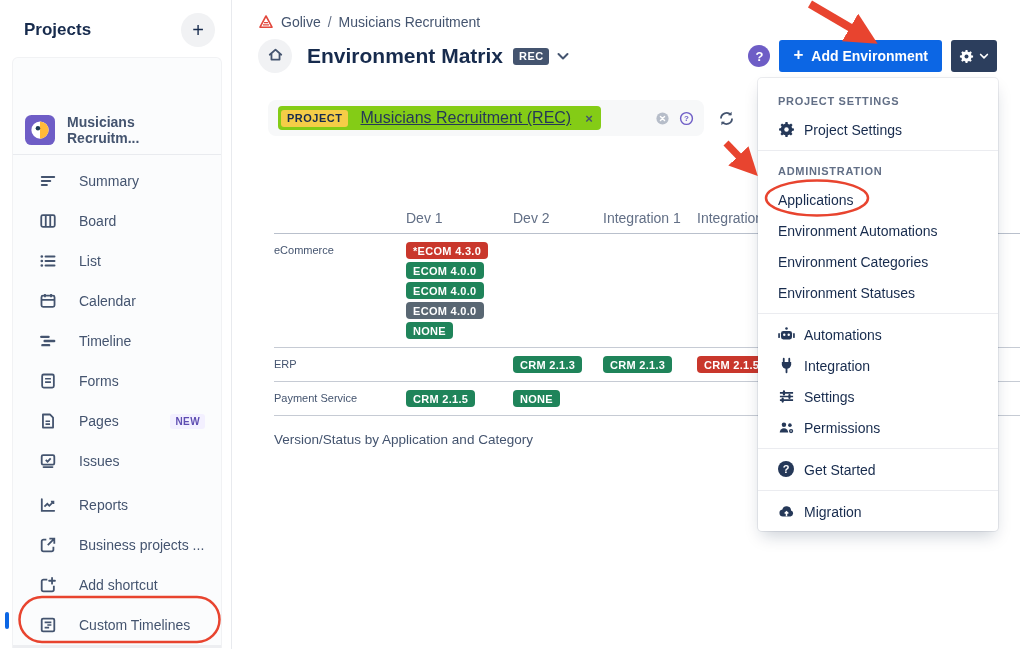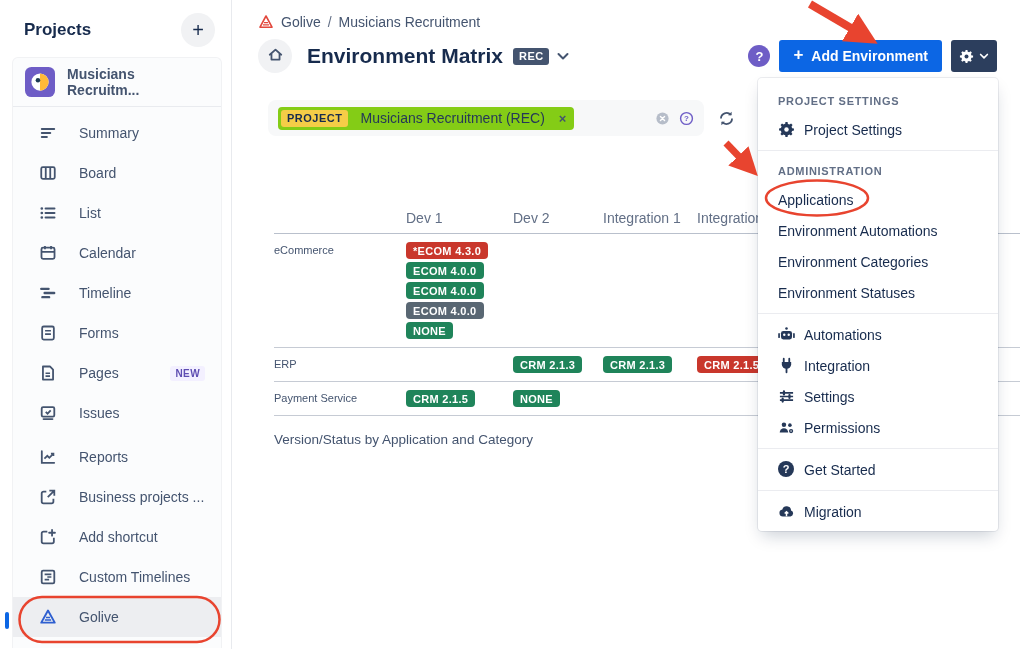--- a/index.html
+++ b/index.html
@@ -8,21 +8,21 @@
 
   
   .sidebar{position:absolute;left:0;top:0;width:232px;height:649px;background:#fff;
            border-right:1px solid #E8EAEE;box-sizing:border-box;z-index:10;}
   .sidebar-header{display:flex;align-items:center;justify-content:space-between;padding:13px 16px 8px 24px;}
   .sidebar-title{font-size:17px;font-weight:700;color:#172B4D;}
   .plus-btn{width:34px;height:34px;border-radius:50%;background:#F1F2F4;display:flex;align-items:center;
             justify-content:center;font-size:20px;font-weight:400;color:#172B4D;cursor:pointer;}
   .project-panel{margin:2px 9px 0 12px;background:#FBFCFD;border:1px solid #F1F2F4;border-bottom:none;
                  border-radius:6px 6px 0 0;height:591px;box-sizing:border-box;overflow:hidden;}
-  .project-head{display:flex;align-items:center;gap:12px;padding:8px 12px;border-bottom:1px solid #E9EBEF;cursor:pointer;}
+  .project-head{display:flex;align-items:center;gap:12px;padding:8px 12px;border-bottom:1px solid #E9EBEF;cursor:pointer;margin-top:48px;}
   .avatar{width:30px;height:30px;flex:0 0 30px;display:inline-flex;}
   .avatar svg{width:30px;height:30px;}
   .project-name{font-size:14px;font-weight:700;color:#44546F;}
   .side-items{padding:6px 0;}
   .side-item{height:40px;display:flex;align-items:center;gap:22px;padding:0 10px 0 26px;
              font-size:14px;color:#44546F;cursor:pointer;}
   .side-item.group-start{margin-top:4px;}
   .side-item.selected{background:#EDEEF1;}
   .side-item .icon{width:18px;height:18px;display:inline-flex;color:#44546F;flex:0 0 18px;}
   .side-item .icon svg{width:18px;height:18px;}
@@ -58,21 +58,21 @@
   .gear-btn .icon svg{width:15px;height:15px;}
   .gear-btn .chev svg{width:12px;height:12px;}
 
   .filter-row{display:flex;align-items:center;margin-top:27px;}
   .filter-bar{margin-left:10px;width:436px;height:36px;background:#F7F8F9;border-radius:8px;display:flex;
               align-items:center;padding:0 10px;box-sizing:border-box;}
   .filter-chip{display:flex;align-items:center;gap:12px;background:#84cc16;border-radius:4px;
                padding:3px 8px 3px 3px;cursor:pointer;}
   .proj-lozenge{background:#F5CD47;color:#172B4D;font-size:11px;font-weight:700;padding:2.5px 6px;
                 border-radius:3px;letter-spacing:.5px;}
-  .chip-value{font-size:14px;color:#253858;}
+  .chip-value{font-size:16px;color:#253858;text-decoration:underline;}
   .chip-x{font-size:13px;color:#44546F;font-weight:700;margin-left:2px;cursor:pointer;}
   .filter-icons{margin-left:auto;display:flex;align-items:center;gap:9px;}
   .filter-icons .icon{display:inline-flex;cursor:pointer;}
   .filter-icons .icon svg{width:15px;height:15px;}
   .fhelp svg{width:16px;height:16px;}
   .refresh-btn{margin-left:14px;color:#44546F;cursor:pointer;display:inline-flex;}
   .refresh-btn svg{width:17px;height:17px;}
 
   
   .matrix{margin:74px 0 0 16px;}

